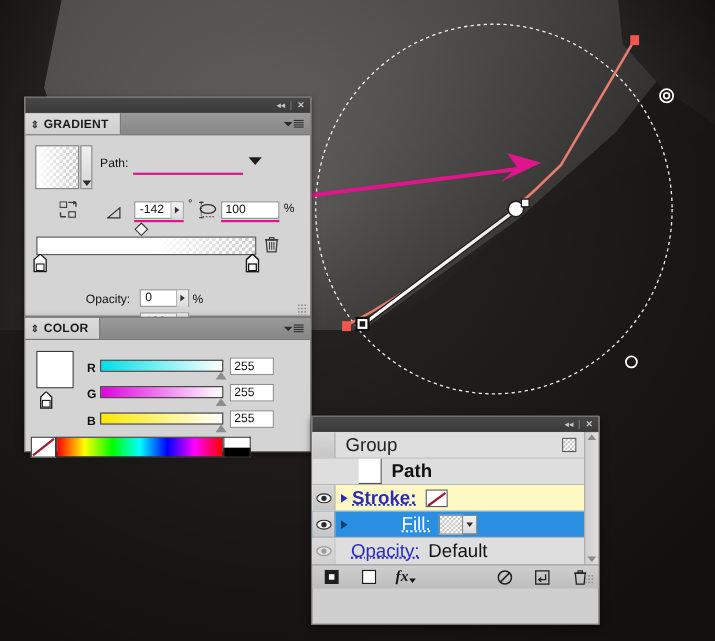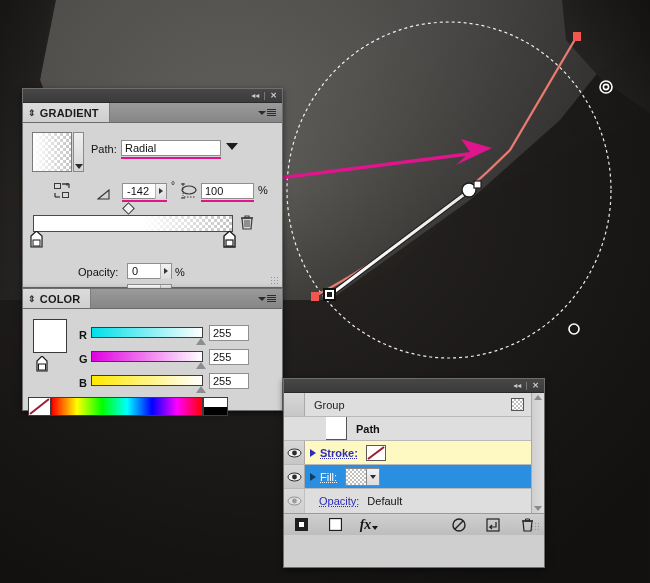--- a/index.html
+++ b/index.html
@@ -105,29 +105,29 @@
     background-size:4px 4px;
     background-position:0 0,2px 2px;
     background-color:#fff;
   }
 
   
   .ap-list { background:#e9e9e9; }
   .ap-row {
     height: 24px; display:flex; align-items:center;
     border-bottom:1px solid #b9b9b9;
-    font-size:11px; color:#111;
+    font-size:17px; color:#111;
   }
   .ap-eye {
     width:21px; height:100%; display:flex;align-items:center;justify-content:center;
     background:linear-gradient(#d8d8d8,#c6c6c6);
     border-right:1px solid #a9a9a9;
   }
   .ap-sel { background:#2a8fe0; }
-  .ap-sel .ap-name { color:#fff; }
+  .ap-sel .ap-name { color:#fff;margin-left:45px; }
   .ap-name { color:#2b2bbd; text-decoration: underline dotted; }
   .ap-disc { width:0;height:0;border-top:4px solid transparent;border-bottom:4px solid transparent;border-left:6px solid #2b2bbd; margin:0 4px 0 5px; }
   .ap-swatch { width:20px;height:16px;border:1px solid #5a5a5a; }
   .ap-toolbar {
     height:22px; background:linear-gradient(#cfcfcf,#bdbdbd);
     border-top:1px solid #9a9a9a;
     display:flex; align-items:center; gap:0;
     position:relative;
   }
   .ap-tool { width:34px; display:flex; align-items:center; justify-content:center; }
@@ -253,23 +253,20 @@
                     linear-gradient(45deg,#c3c3c3 25%,transparent 25%,transparent 75%,#c3c3c3 75%);
                   background-size: 100% 100%, 6px 6px, 6px 6px;
                   background-position: 0 0, 0 0, 3px 3px;"></div>
       <div style="position:absolute;left:50px;top:9px;width:11px;height:40px;
                   background:linear-gradient(#f0f0f0,#d6d6d6);border:1px solid #8a8a8a;
                   display:flex;align-items:flex-end;justify-content:center;padding-bottom:2px;">
         <span style="width:0;height:0;border-left:4px solid transparent;border-right:4px solid transparent;border-top:5px solid #2c2c2c;"></span>
       </div>
 
       <span class="lbl" style="position:absolute;left:68px;top:20px;">Path:</span>
-      <div class="field" style="position:absolute;left:98px;top:17px;width:100px;">
-        <span>Radial</span>
-      </div>
       <div class="underline-pink" style="left:98px;top:34px;width:100px;"></div>
       <div style="position:absolute;left:203px;top:20px;width:0;height:0;
                   border-left:6px solid transparent;border-right:6px solid transparent;border-top:7px solid #1c1c1c;"></div>
 
       <div style="position:absolute;left:31px;top:60px;width:18px;height:16px;">
         <svg width="18" height="16" viewBox="0 0 18 16">
           <rect x="0" y="0" width="7" height="6" fill="#3a3a3a"></rect>
           <rect x="1" y="1" width="5" height="4" fill="#d8d8d8"></rect>
           <path d="M8 1 h7 l-2 -1 v2 l2 -1" stroke="#3a3a3a" fill="none" stroke-width="1.3"></path>
           <path d="M15 1 v4" stroke="#3a3a3a" stroke-width="1.3" fill="none"></path>

